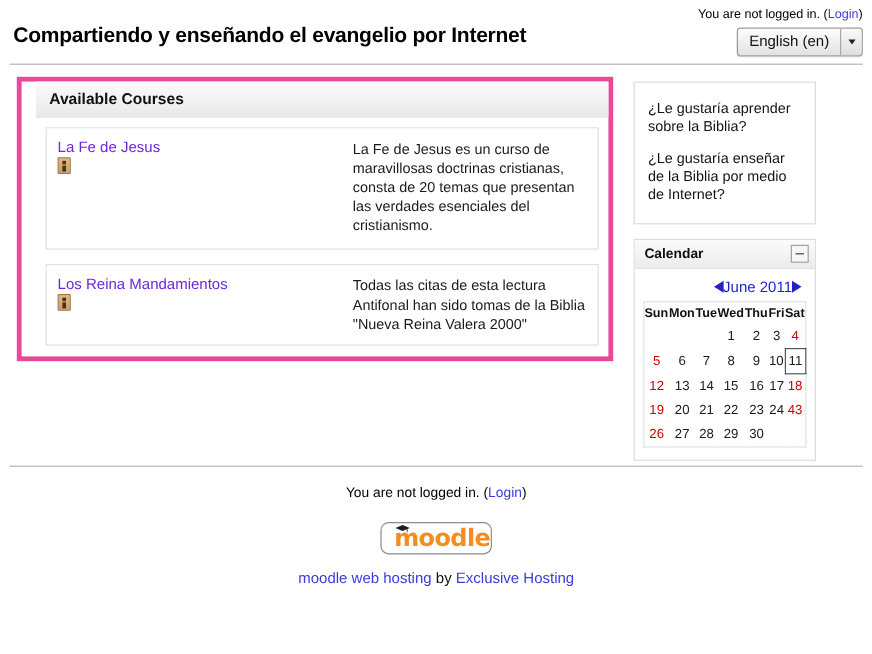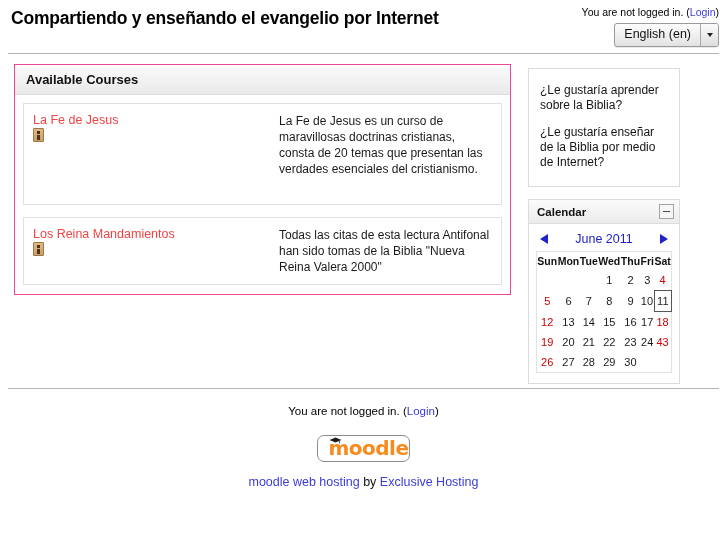--- a/index.html
+++ b/index.html
@@ -21,21 +21,21 @@
   
   #header {
     position: relative;
     height: 53px;
     box-sizing: border-box;
     padding: 0;
   }
   #page-title {
     position: absolute;
     left: 11px;
-    top: 8px;
+    top: 19px;
     font-size: 17.5px;
     font-weight: bold;
     letter-spacing: -0.2px;
     color: #000;
     white-space: nowrap;
   }
   #header-right {
     position: absolute;
     right: 8px;
     top: 6px;
@@ -101,22 +101,23 @@
   }
   #region-side {
     position: absolute;
     left: 528px;
     top: 14px;
     width: 152px;
   }
 
   
   .courses-outer {
-    border: 1px solid #ec4899;
+    border: 4px solid #ec4899;
     background: #fff;
+    padding-left: 12px;
   }
   .courses-header {
     background: linear-gradient(#fbfbfb, #e9e9e9);
     border-bottom: 1px solid #dcdcdc;
     padding: 7px 10px 7px 11px;
     font-size: 13px;
     font-weight: bold;
     color: #111;
   }
   .courses-body { padding: 8px 8px 9px 8px; }
@@ -130,21 +131,21 @@
     align-items: flex-start;
   }
   .coursebox:last-child { margin-bottom: 0; }
   .course-info {
     width: 246px;
     flex: 0 0 246px;
     padding-top: 1px;
   }
   .course-name {
     font-size: 12.5px;
-    color: #ef4444;
+    color: #6d28d9;
     display: block;
     line-height: 14px;
   }
   .course-icon-row { margin-top: 1px; }
   .summary-icon {
     display: inline-block;
     width: 11px;
     height: 14px;
     vertical-align: top;
     position: relative;
@@ -219,21 +220,21 @@
     width: 7px;
     height: 1px;
     background: #444;
   }
   .block-body { padding: 6px 7px 10px 7px; }
 
   
   .cal-nav {
     display: flex;
     align-items: center;
-    justify-content: space-between;
+    justify-content: flex-end;
     padding: 2px 4px 5px 4px;
   }
   .cal-arrow {
     width: 0; height: 0;
     cursor: pointer;
   }
   .cal-arrow.prev {
     border-top: 5px solid transparent;
     border-bottom: 5px solid transparent;
     border-right: 8px solid #2222cc;
@@ -253,21 +254,21 @@
     border-collapse: collapse;
     width: 100%;
     border: 1px solid #e2e2e2;
     background: #fff;
   }
   table.calendar th {
     font-size: 10.5px;
     font-weight: bold;
     color: #111;
     padding: 3px 0 3px 0;
-    text-align: center;
+    text-align: left;
   }
   table.calendar td {
     font-size: 11px;
     text-align: center;
     padding: 2px 0;
     height: 16px;
     color: #1a1a1a;
   }
   table.calendar td.weekend { color: #cc0000; }
   table.calendar td.today {

